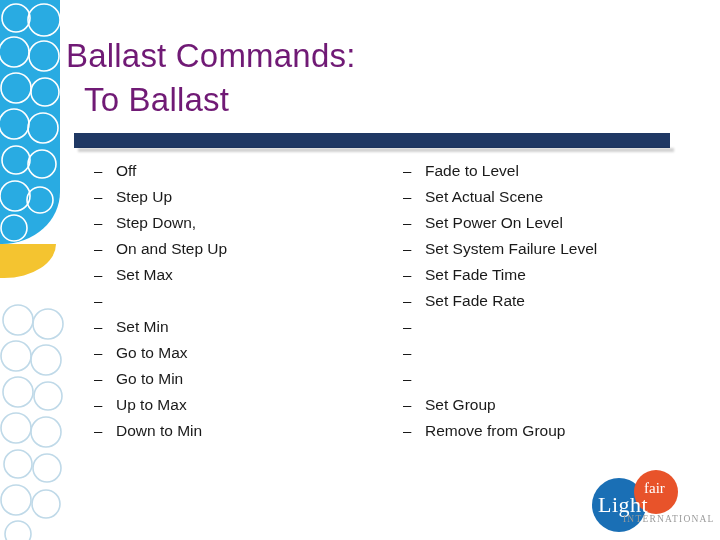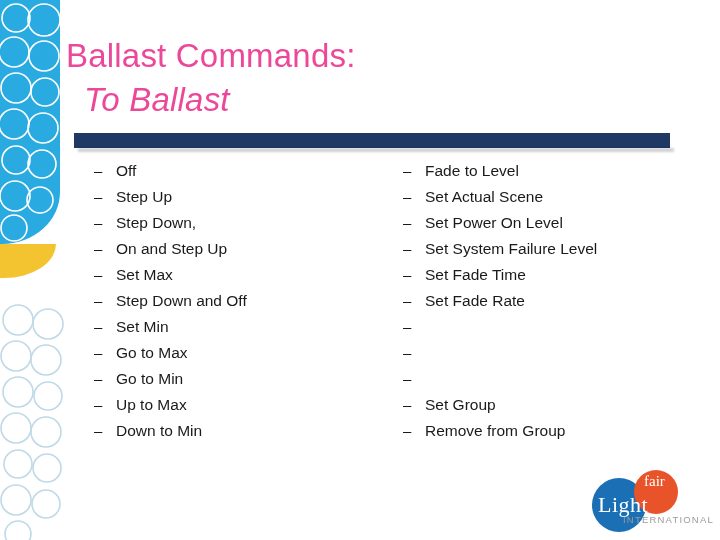--- a/index.html
+++ b/index.html
@@ -53,29 +53,28 @@
   }
 
   
   .title-block {
     position: absolute;
     left: 66px;
     top: 34px;
     width: 600px;
   }
   .title-line {
-    color: #ec4899;
+    color: #701a75;
     font-size: 33px;
     line-height: 44px;
     letter-spacing: 0.2px;
     white-space: pre;
   }
   .title-line.second {
     padding-left: 18px;
-    font-style: italic;
   }
 
   
   .divider {
     position: absolute;
     left: 74px;
     top: 133px;
     width: 596px;
     height: 15px;
     background: #1f3864;
@@ -155,33 +154,34 @@
     left: 6px;
     top: 22px;
     color: #ffffff;
     font-size: 22px;
     font-family: "Liberation Serif", serif;
     letter-spacing: 0.5px;
   }
   .logo-fair {
     position: absolute;
     left: 52px;
-    top: 3px;
+    top: 10px;
     color: #ffffff;
     font-size: 15px;
     font-family: "Liberation Serif", serif;
     text-align: center;
   }
   .logo-intl {
     position: absolute;
     left: 31px;
     top: 44px;
     color: #9b9b9b;
     font-size: 9.5px;
     letter-spacing: 1.2px;
+    font-family: Liberation Serif, serif;
   }
 </style>
 </head>
 <body>
 
 <div class="left-band">
   <div class="band-blue"></div>
   <div class="band-yellow"></div>
   <svg class="circles" viewBox="0 0 74 540" xmlns="http://www.w3.org/2000/svg">
 
@@ -245,21 +245,20 @@
     <div class="bullet-row">
         <span class="dash">–</span>
         <span class="bullet-text">On and Step Up</span>
       </div>
     <div class="bullet-row">
         <span class="dash">–</span>
         <span class="bullet-text">Set Max</span>
       </div>
     <div class="bullet-row">
         <span class="dash">–</span>
-        <span class="bullet-text">Step Down and Off</span>
       </div>
     <div class="bullet-row">
         <span class="dash">–</span>
         <span class="bullet-text">Set Min</span>
       </div>
     <div class="bullet-row">
         <span class="dash">–</span>
         <span class="bullet-text">Go to Max</span>
       </div>
     <div class="bullet-row">

